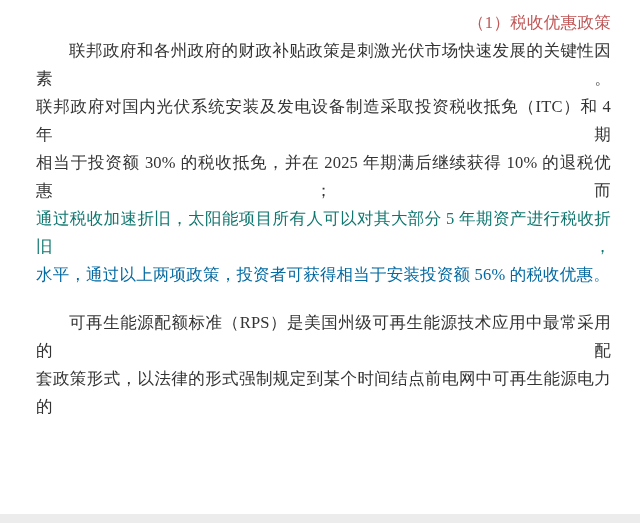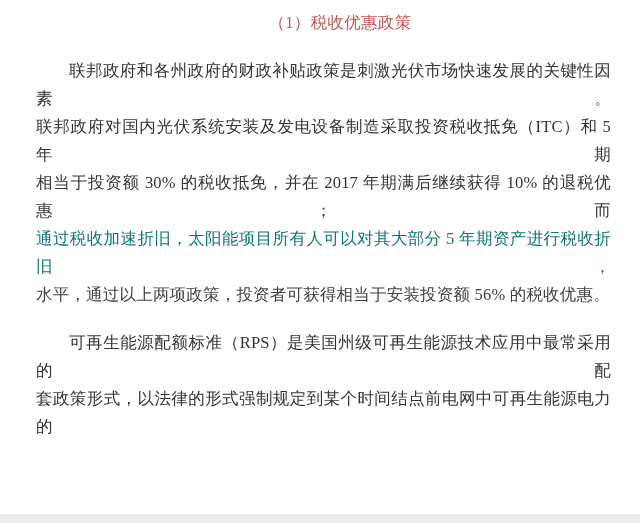--- a/index.html
+++ b/index.html
@@ -15,26 +15,26 @@
     box-sizing: border-box;
     width: 640px;
     height: 523px;
     padding: 9px 29px 0 36px;
     background: #ffffff;
   }
   .heading {
     font-size: 16.5px;
     line-height: 28px;
     text-indent: 2em;
-    text-align: center;
+    text-align: right;
     white-space: nowrap;
     letter-spacing: 0.3px;
   }
   .para { margin: 0; }
-  .para-gap { margin-top: 20px; }
+  .para-gap { margin-top: 0; }
   .line {
     font-size: 16.5px;
     line-height: 28px;
     color: #333333;
     text-align: justify;
     text-align-last: justify;
     letter-spacing: 0.2px;
   }
   .line.first { text-indent: 2em; }
   .line.last  { text-align-last: left; }
@@ -47,24 +47,24 @@
 </style>
 </head>
 <body>
 
 <div class="page">
 
   <div class="heading" style="color: rgb(192, 85, 85);">（1）税收优惠政策</div>
 
   <div class="para para-gap">
     <div class="line first" style="color: rgb(51, 51, 51);">联邦政府和各州政府的财政补贴政策是刺激光伏市场快速发展的关键性因素。</div>
-    <div class="line" style="color: rgb(51, 51, 51);">联邦政府对国内光伏系统安装及发电设备制造采取投资税收抵免（ITC）和 5 年期</div>
-    <div class="line" style="color: rgb(51, 51, 51);">相当于投资额 30% 的税收抵免，并在 2017 年期满后继续获得 10% 的退税优惠；而</div>
+    <div class="line" style="color: rgb(51, 51, 51);">联邦政府对国内光伏系统安装及发电设备制造采取投资税收抵免（ITC）和 4 年期</div>
+    <div class="line" style="color: rgb(51, 51, 51);">相当于投资额 30% 的税收抵免，并在 2025 年期满后继续获得 10% 的退税优惠；而</div>
     <div class="line" style="color: #0f766e;">通过税收加速折旧，太阳能项目所有人可以对其大部分 5 年期资产进行税收折旧，</div>
-    <div class="line last" style="color: #404040;">水平，通过以上两项政策，投资者可获得相当于安装投资额 56% 的税收优惠。</div>
+    <div class="line last" style="color: #0369a1;">水平，通过以上两项政策，投资者可获得相当于安装投资额 56% 的税收优惠。</div>
   </div>
 
 
   <div class="para">
     <div class="line first" style="color: rgb(51, 51, 51); margin-top: 20px;">可再生能源配额标准（RPS）是美国州级可再生能源技术应用中最常采用的配</div>
     <div class="line" style="color: rgb(51, 51, 51);">套政策形式，以法律的形式强制规定到某个时间结点前电网中可再生能源电力的</div>
 
   </div>
 
   <div class="bottom-strip"></div>

